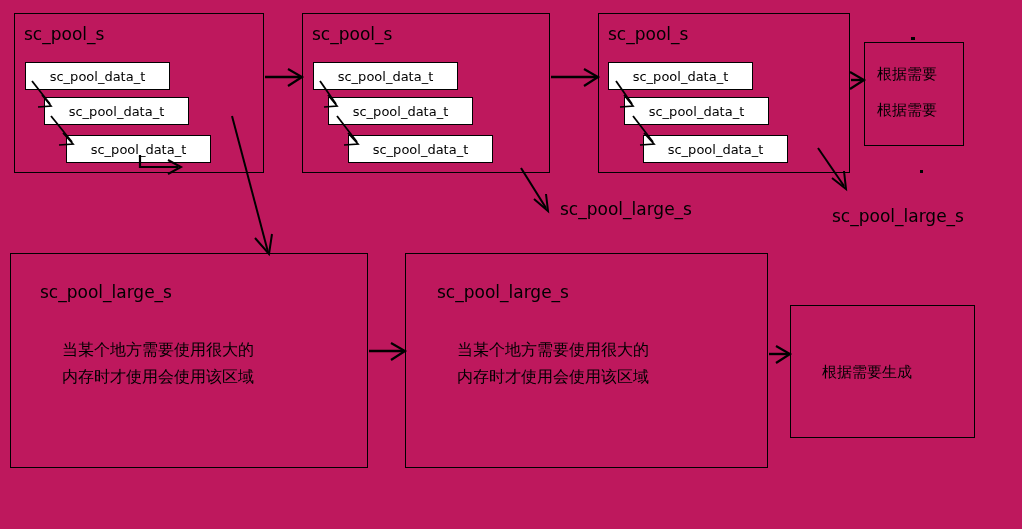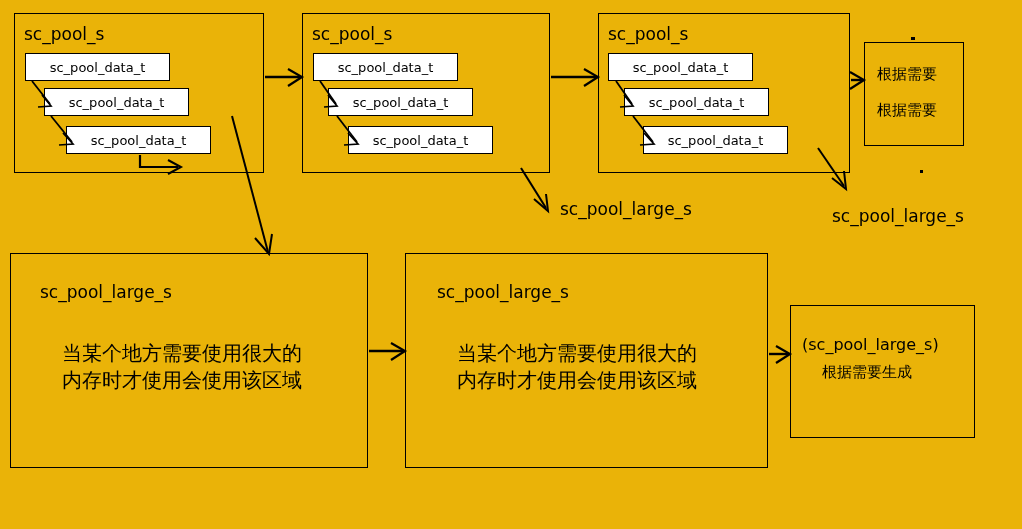--- a/index.html
+++ b/index.html
@@ -7,21 +7,21 @@
     padding: 0;
     background: #ffffff;
   }
   body {
     font-family: "DejaVu Sans", "Liberation Sans", sans-serif;
   }
   #canvas {
     position: relative;
     width: 1022px;
     height: 529px;
-    background: #eab308;
+    background: #be185d;
     overflow: hidden;
   }
   svg.layer {
     position: absolute;
     left: 0;
     top: 0;
     width: 1022px;
     height: 529px;
     pointer-events: none;
   }
@@ -32,38 +32,39 @@
     background: transparent;
   }
   .inner-box {
     position: absolute;
     box-sizing: border-box;
     border: 1.3px solid #000000;
     background: #ffffff;
     display: flex;
     align-items: center;
     justify-content: center;
+    margin-top: 9px;
   }
   .lbl {
     position: absolute;
     color: #000000;
     white-space: pre;
     line-height: 1.45;
   }
   .pool-title {
     font-size: 17px;
   }
   .inner-label {
     font-size: 13px;
   }
   .large-title {
     font-size: 17px;
   }
   .cn-text {
-    font-size: 20px;
+    font-size: 16px;
     line-height: 1.55;
   }
   .cn-small {
     font-size: 15px;
     line-height: 1.6;
   }
   .free-label {
     font-size: 17px;
   }
   .paren-label {
@@ -129,21 +130,20 @@
   <div class="lbl large-title" style="left:40px; top:280px;">sc_pool_large_s</div>
   <div class="lbl cn-text" style="left:62px; top:338px;">当某个地方需要使用很大的</div>
   <div class="lbl cn-text" style="left:62px; top:365px;">内存时才使用会使用该区域</div>
 
   <div class="box" style="left:405px; top:253px; width:363px; height:215px;"></div>
   <div class="lbl large-title" style="left:437px; top:280px;">sc_pool_large_s</div>
   <div class="lbl cn-text" style="left:457px; top:338px;">当某个地方需要使用很大的</div>
   <div class="lbl cn-text" style="left:457px; top:365px;">内存时才使用会使用该区域</div>
 
   <div class="box" style="left:790px; top:305px; width:185px; height:133px;"></div>
-  <div class="lbl paren-label" style="left:802px; top:333px;">(sc_pool_large_s)</div>
   <div class="lbl cn-small" style="left:822px; top:360px;">根据需要生成</div>
 
   <svg class="layer" viewBox="0 0 1022 529">
     <g stroke="#000000" fill="none" stroke-width="2.4">
 
       <line x1="265" y1="77" x2="300" y2="77"></line>
       <polyline points="288,69 302,77 288,86" stroke-width="2.2"></polyline>
 
       <line x1="551" y1="77" x2="596" y2="77"></line>
       <polyline points="584,69 598,77 584,86" stroke-width="2.2"></polyline>

